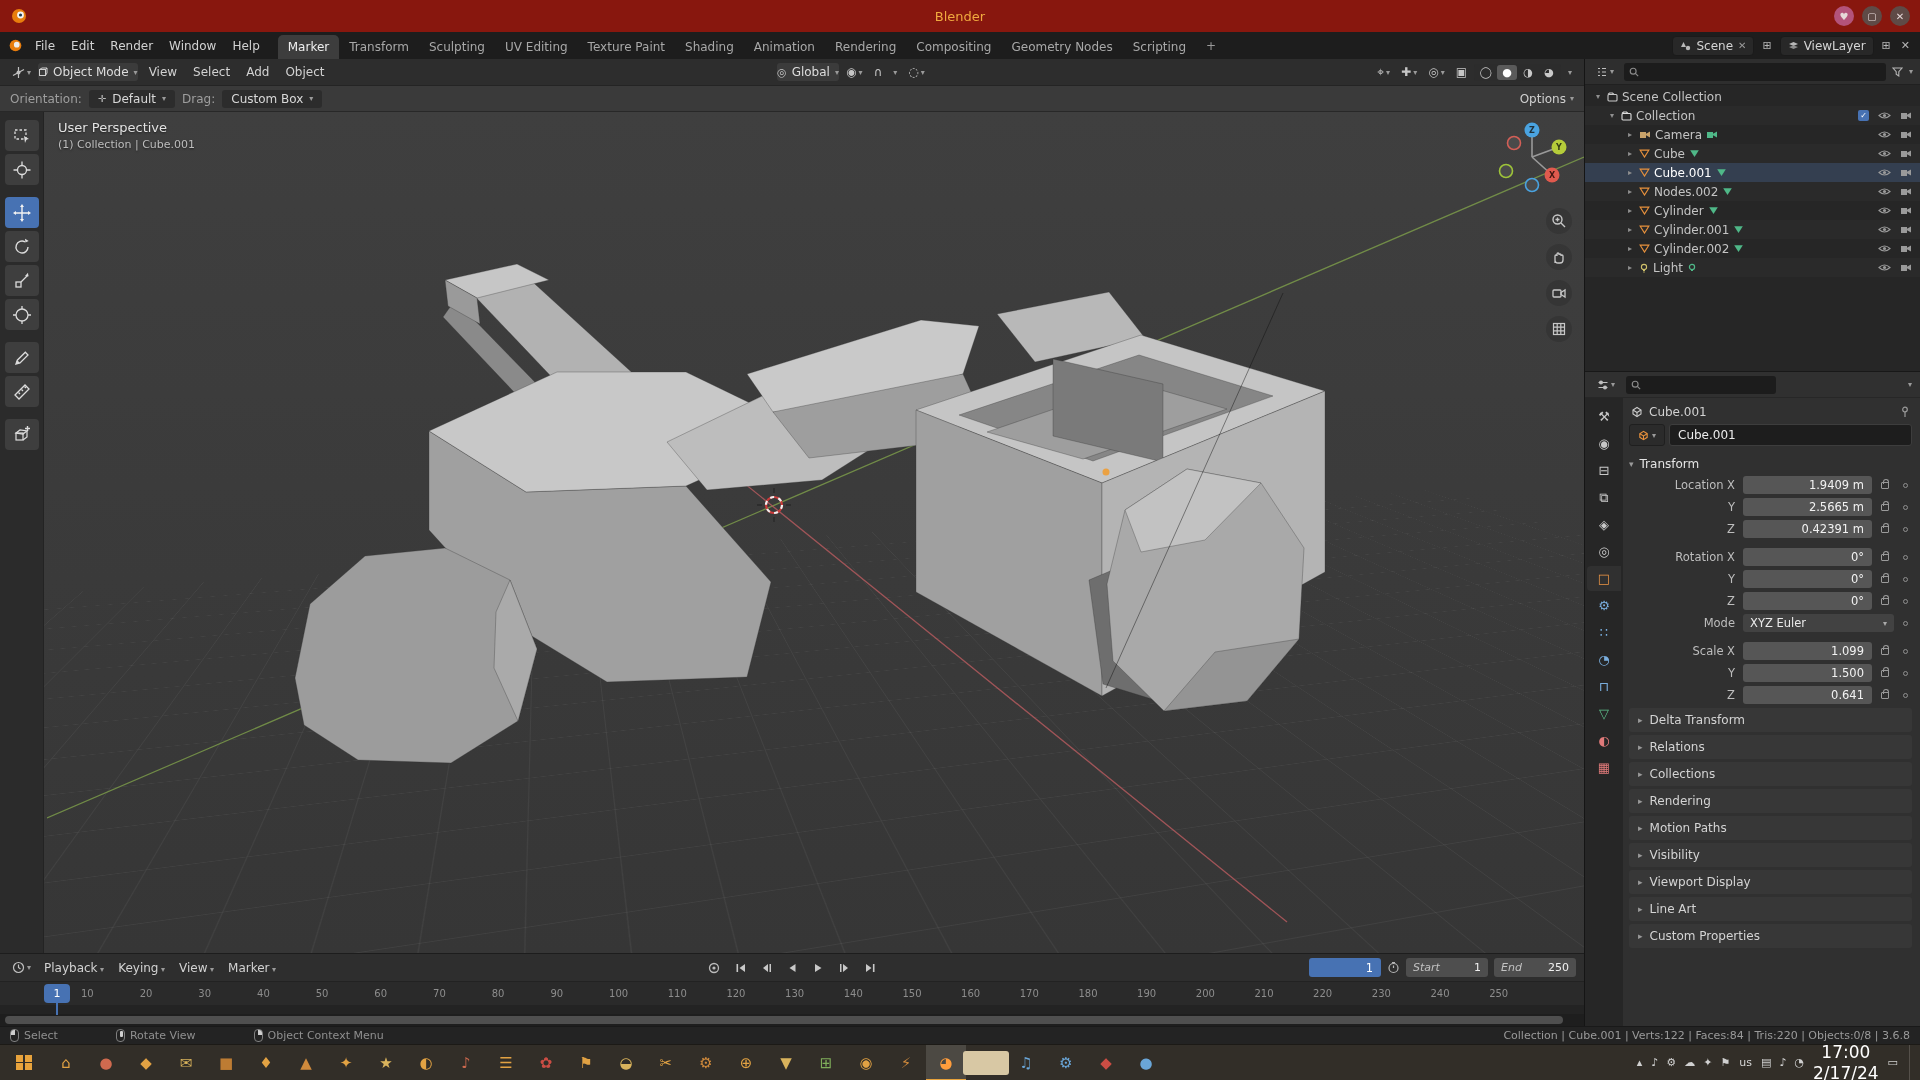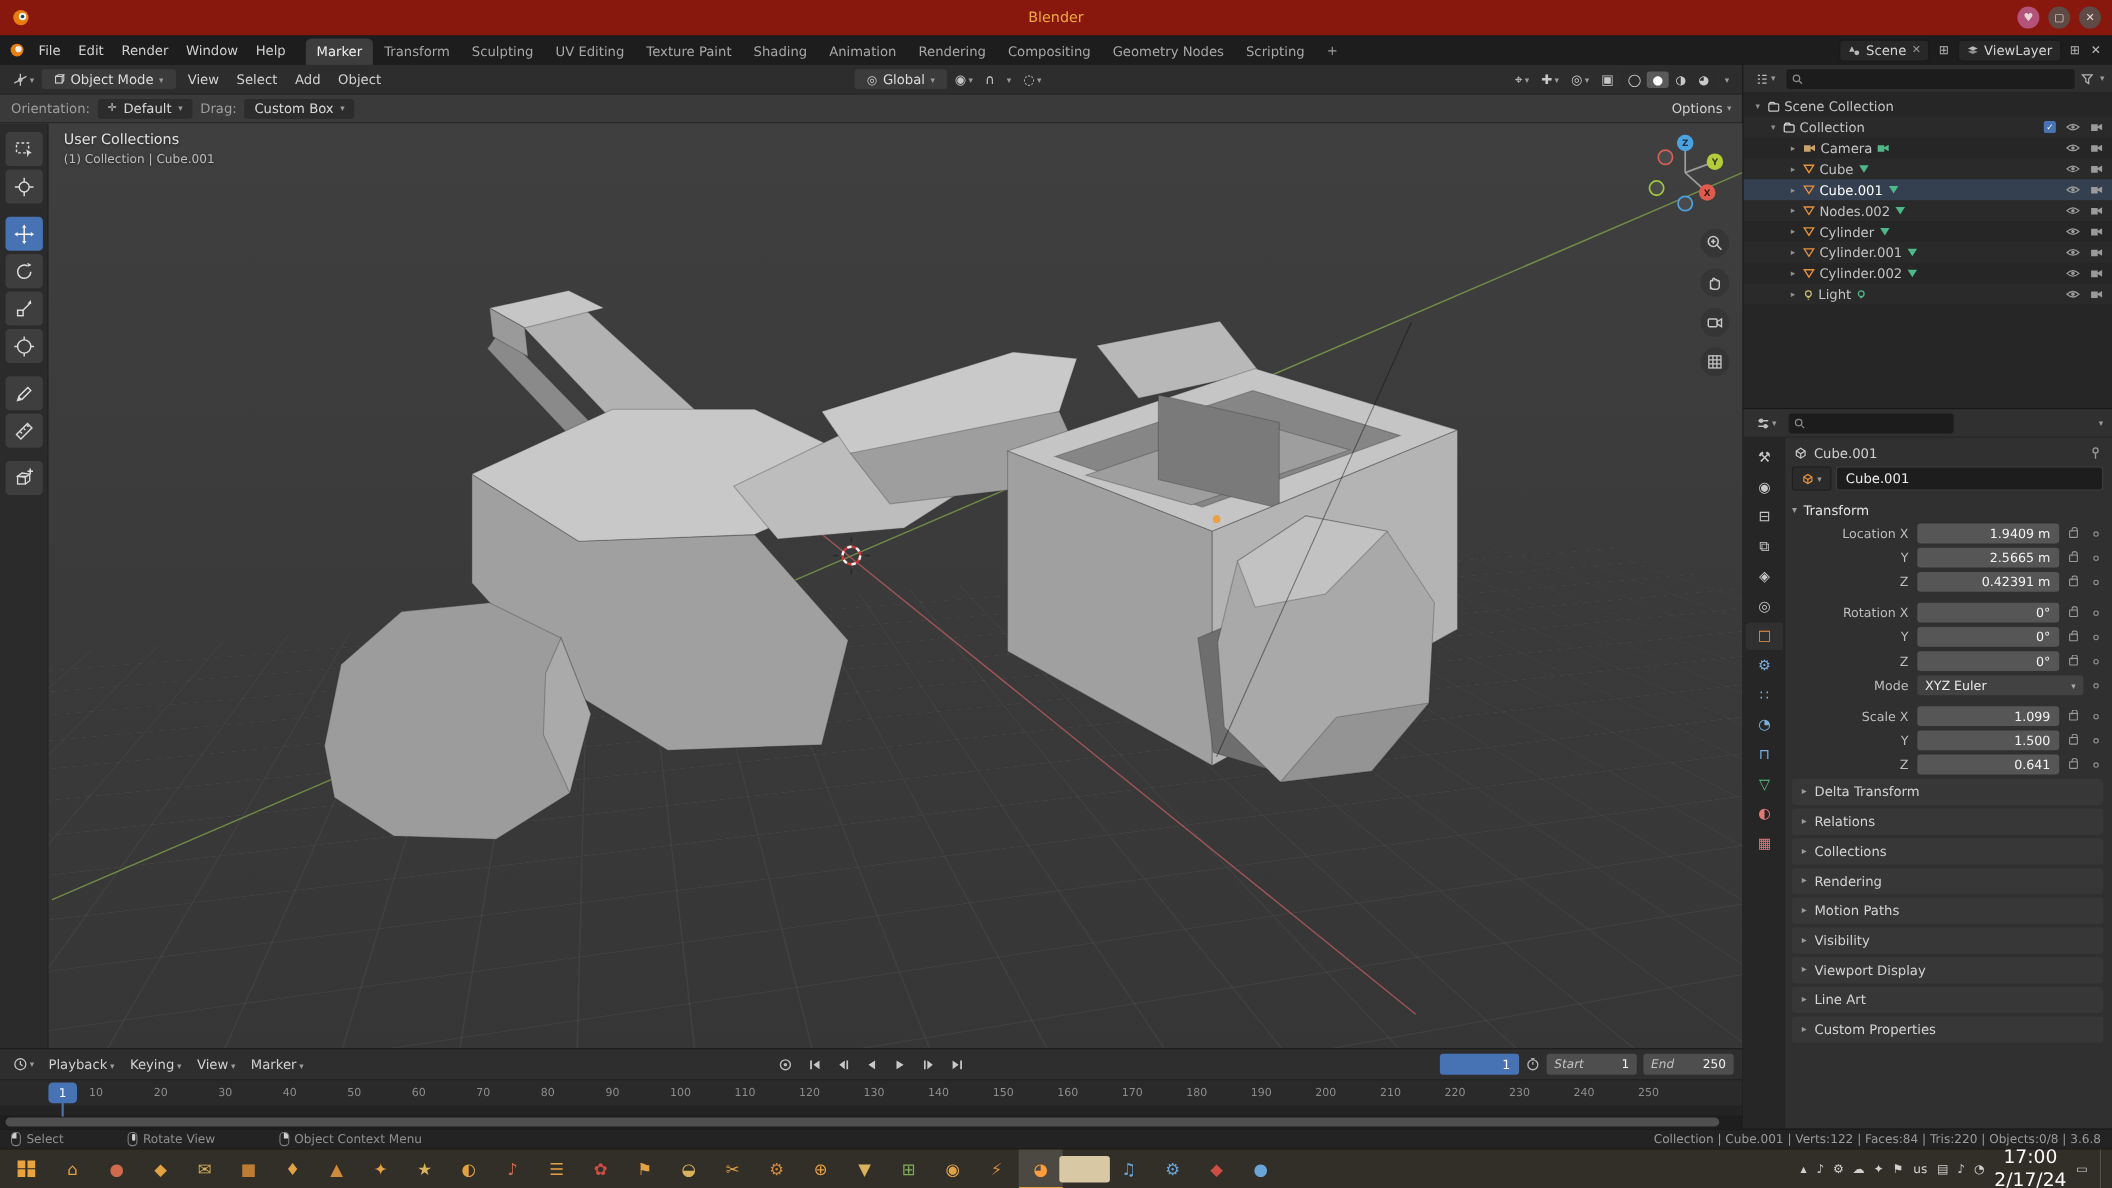--- a/index.html
+++ b/index.html
@@ -25,21 +25,21 @@
   .pillwidget .x { color:#9a9a9a; font-size:10px; }
   .smallbtn { color:#b5b5b5; font-size:11px; padding:0 2px; }
 
   
   .main { flex:1 1 auto; display:flex; min-height:0; }
   .left { flex:1 1 auto; display:flex; flex-direction:column; min-width:0; }
   .right { width:336px; flex:0 0 auto; border-left:1px solid #151515; display:flex; flex-direction:column; background:#262626; }
 
   
   .vheader { height:27px; background:#2d2d2d; border-bottom:1px solid #242424; display:flex; align-items:center; padding:0 8px; gap:3px; flex:0 0 auto; }
-  .dd { display:flex; align-items:center; gap:5px; background:#3b3b3b; border-radius:3px; padding:2px 11px; color:#dddddd; }
+  .dd { display:flex; align-items:center; gap:5px; background:#3b3b3b; border-radius:3px; padding:2px 0; color:#dddddd; }
   .chev { font-size:8px; color:#9a9a9a; }
   .hgroup { display:flex; align-items:center; gap:3px; }
   .center-group { margin:0 auto; }
   .iconbtn { display:flex; align-items:center; gap:2px; color:#c6c6c6; padding:2px 4px; font-size:12px; }
   .shade { display:flex; align-items:center; background:#2c2c2c; border-radius:3px; padding:1px 2px; gap:1px; }
   .shade span { width:20px; text-align:center; font-size:11px; color:#c9c9c9; border-radius:3px; padding:1px 0; }
   .shade span.active { background:#5a5a5a; color:#fff; }
 
   .toolsettings { height:26px; background:#3a3a3a; border-bottom:1px solid #282828; display:flex; align-items:center; padding:0 10px; gap:7px; flex:0 0 auto; }
   .ts-label { color:#9e9e9e; }
@@ -405,21 +405,21 @@
               <svg width="20" height="20" viewBox="0 0 20 20" fill="none" stroke="#dcdcdc" stroke-width="1.2">
                 <path d="M4 8l4-3 7 1-4 3z"></path>
                 <rect x="4" y="8" width="7" height="7"></rect>
                 <path d="M11 15l4-3V6"></path>
                 <path d="M15.5 1v5M13 3.5h5" stroke-width="1.4"></path>
               </svg>
             </div>
         </div>
 
         <div class="vp-overlay">
-          <div class="l1">User Collections</div>
+          <div class="l1">User Perspective</div>
           <div class="l2">(1) Collection | Cube.001</div>
         </div>
 
         <div class="gizmo">
           <svg width="80" height="80" viewBox="0 0 80 80">
             <g stroke="#9a9a9a" stroke-width="1.6">
               <line x1="38" y1="40" x2="38" y2="13"></line>
               <line x1="38" y1="40" x2="65" y2="30"></line>
               <line x1="38" y1="40" x2="58" y2="58"></line>
             </g>

